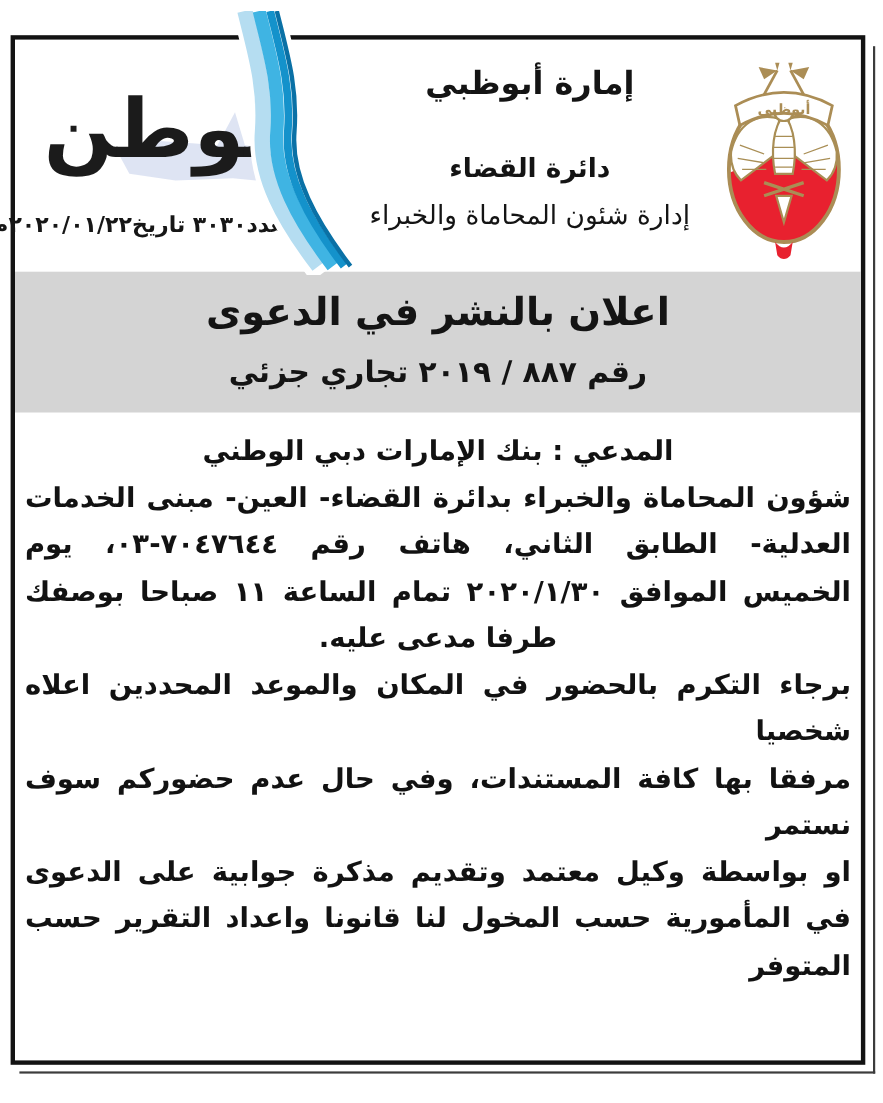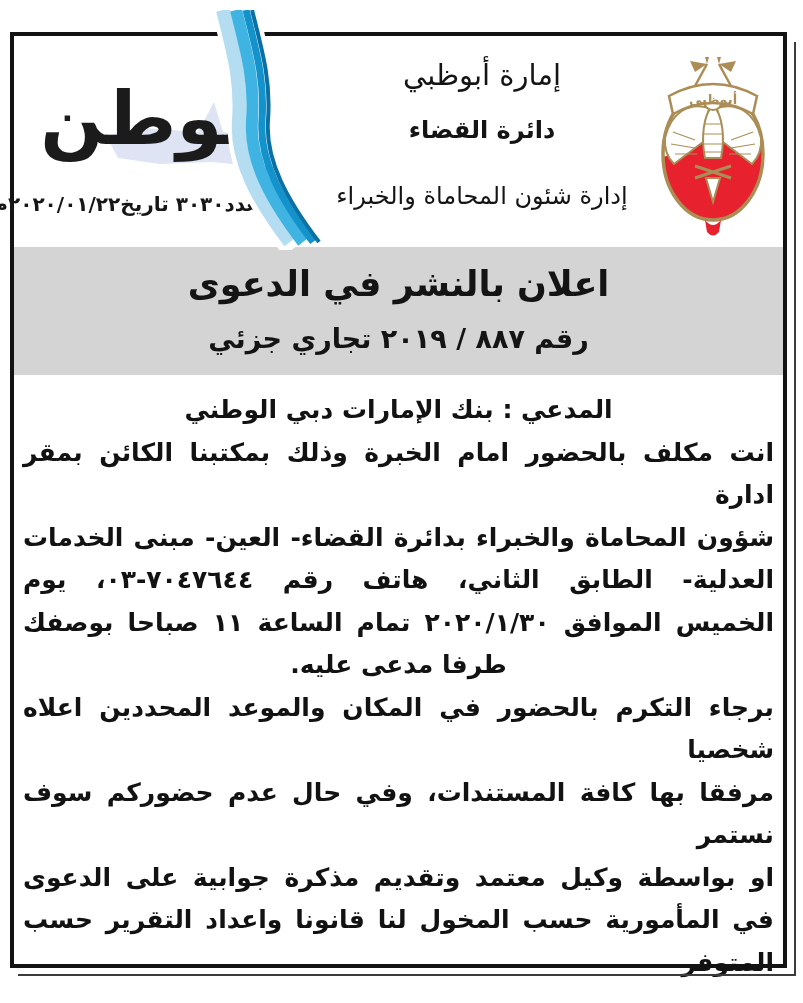--- a/index.html
+++ b/index.html
@@ -21,22 +21,22 @@
     font-size:74px;font-weight:bold;color:#1b1b1b;text-align:center;
     letter-spacing:-2px;z-index:4;line-height:1.1;
   }
   .map-watermark{position:absolute;left:86px;top:52px;z-index:1;}
   .issue-line{
     position:absolute;left:18px;top:156px;width:240px;z-index:4;
     font-size:20px;font-weight:bold;white-space:nowrap;text-align:center;color:#161616;
   }
   .ribbon{position:absolute;left:166px;top:-26px;z-index:6;pointer-events:none;}
   .authority{position:absolute;left:300px;top:0;width:336px;text-align:center;z-index:2;}
-  .authority-line1{position:absolute;top:22px;left:0;width:100%;font-size:29px;font-weight:normal;}
-  .authority-line2{position:absolute;top:80px;left:0;width:100%;font-size:24px;font-weight:bold;}
+  .authority-line1{position:absolute;top:22px;left:0;width:100%;font-size:29px;font-weight:bold;}
+  .authority-line2{position:absolute;top:103px;left:0;width:100%;font-size:24px;font-weight:bold;}
   .authority-line3{position:absolute;top:146px;left:-20px;width:376px;font-size:24px;font-weight:normal;white-space:nowrap;}
   .emblem{position:absolute;left:629px;top:8px;z-index:2;}
 
   
   .titlebar{
     position:relative;height:128px;background:#d4d4d4;text-align:center;
   }
   .title1{padding-top:10px;font-size:35px;font-weight:bold;line-height:54px;text-align:center;}
   .title2{font-size:27px;font-weight:bold;line-height:56px;}
 
@@ -121,21 +121,20 @@
   <div class="titlebar">
     <div class="title1">اعلان بالنشر في الدعوى</div>
     <div class="title2">رقم ٨٨٧ / ٢٠١٩ تجاري جزئي</div>
   </div>
 
   <div class="bodytext">
     <div>
         <div class="jline">المدعي : بنك الإمارات دبي الوطني</div>
       </div>
     <div>
-        <div class="jline stretch">انت مكلف بالحضور امام الخبرة وذلك بمكتبنا الكائن بمقر ادارة</div>
         <div class="jline stretch">شؤون المحاماة والخبراء بدائرة القضاء- العين- مبنى الخدمات</div>
         <div class="jline stretch">العدلية- الطابق الثاني، هاتف رقم ٧٠٤٧٦٤٤-٠٣، يوم</div>
         <div class="jline stretch">الخميس الموافق ٢٠٢٠/١/٣٠ تمام الساعة ١١ صباحا بوصفك</div>
         <div class="jline">طرفا مدعى عليه.</div>
       </div>
     <div>
         <div class="jline stretch">برجاء التكرم بالحضور في المكان والموعد المحددين اعلاه شخصيا</div>
         <div class="jline stretch">مرفقا بها كافة المستندات، وفي حال عدم حضوركم سوف نستمر</div>
         <div class="jline stretch">او بواسطة وكيل معتمد وتقديم مذكرة جوابية على الدعوى</div>
         <div class="jline stretch">في المأمورية حسب المخول لنا قانونا واعداد التقرير حسب المتوفر</div>

